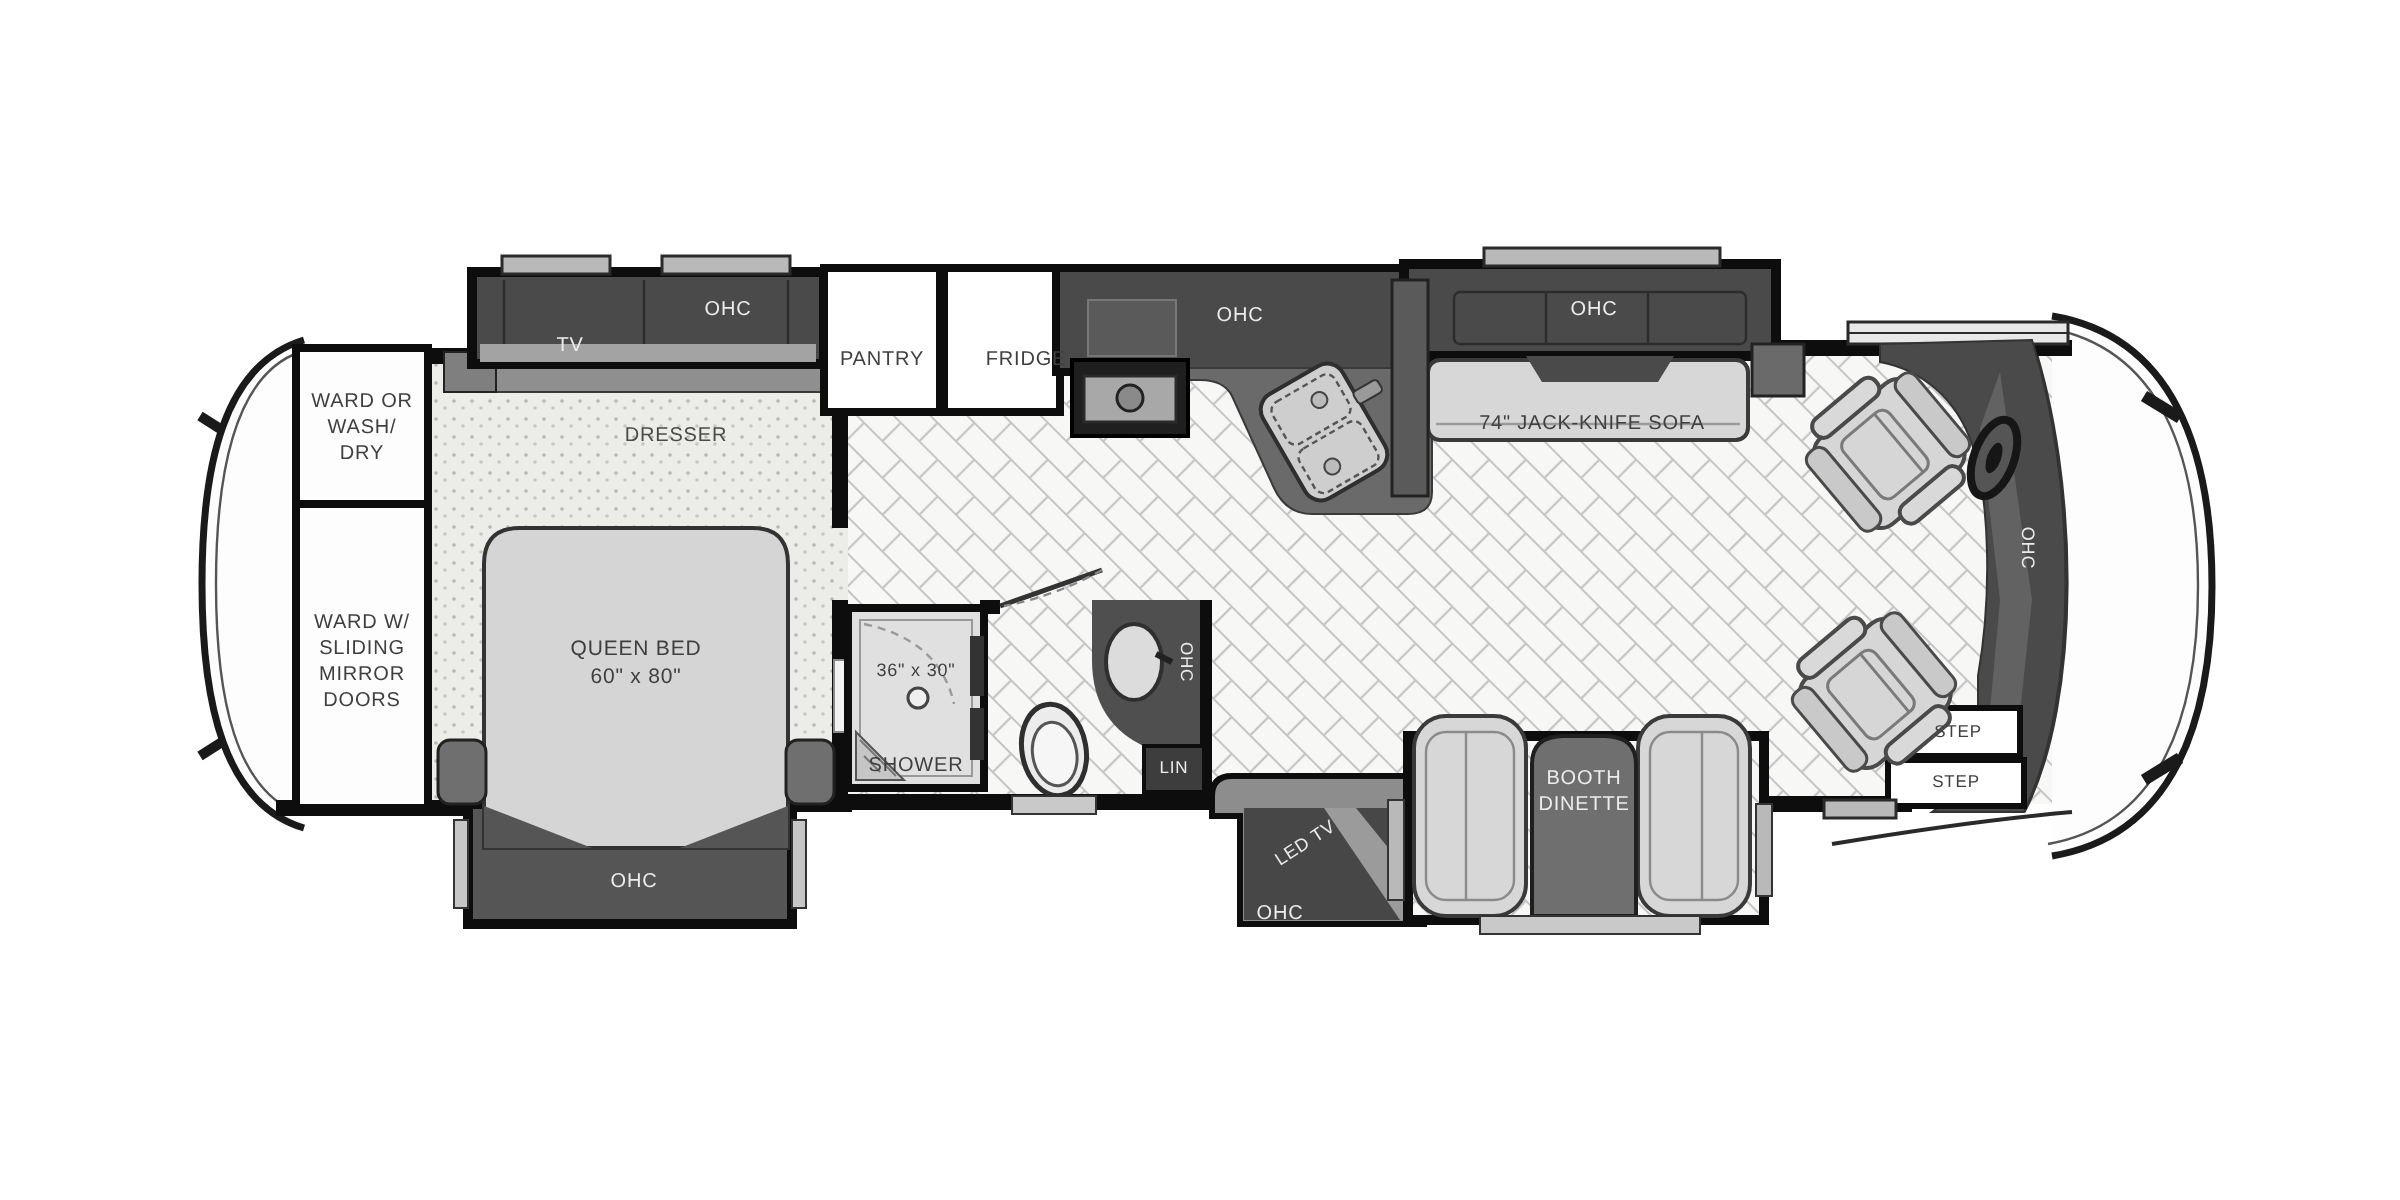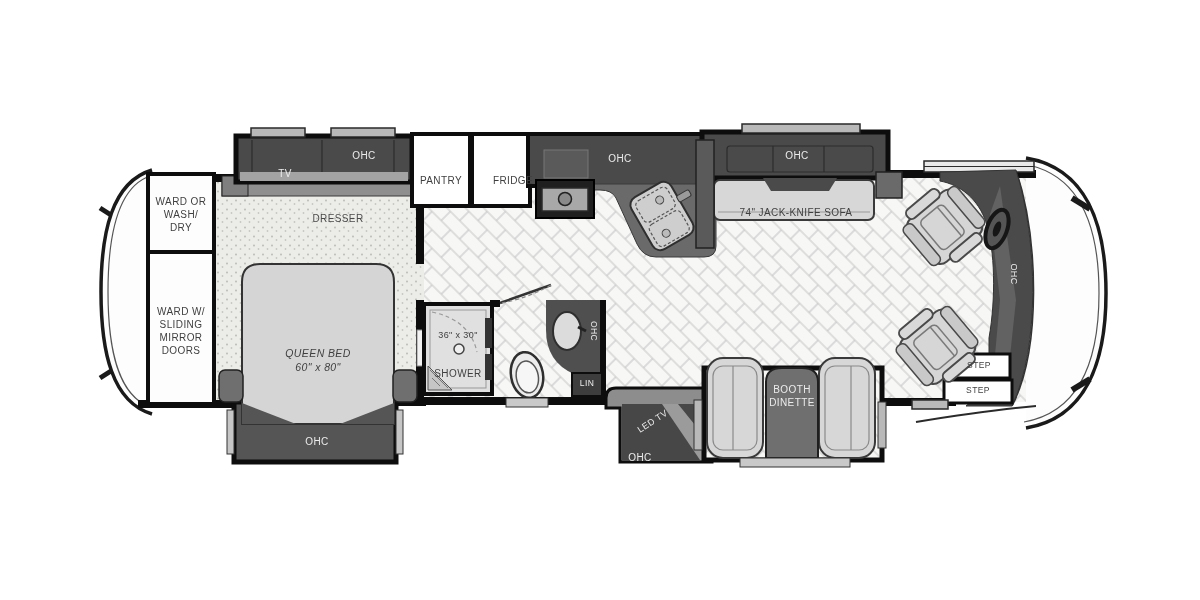--- a/index.html
+++ b/index.html
@@ -194,28 +194,28 @@
   <div class="lbl" style="left:181px;top:214px;">WARD OR
 WASH/
 DRY</div>
   <div class="lbl" style="left:181px;top:331px;">WARD W/
 SLIDING
 MIRROR
 DOORS</div>
   <div class="lbl light" style="left:285px;top:173px;">TV</div>
   <div class="lbl light" style="left:364px;top:155px;">OHC</div>
   <div class="lbl s95" style="left:322px;top:208px;color:#4a4a4a;padding-left:32px;">DRESSER</div>
-  <div class="lbl s105" style="left:318px;top:361px;font-style:italic;">QUEEN BED
+  <div class="lbl s105" style="left:318px;top:332px;">QUEEN BED
 60" x 80"</div>
   <div class="lbl light" style="left:317px;top:441px;">OHC</div>
   <div class="lbl s95" style="left:441px;top:170px;">PANTRY</div>
   <div class="lbl s95" style="left:501px;top:170px;padding-left:24px;">FRIDGE</div>
   <div class="lbl light" style="left:620px;top:158px;">OHC</div>
   <div class="lbl s9" style="left:458px;top:336px;">36" x 30"</div>
-  <div class="lbl s95" style="left:458px;top:363px;">SHOWER</div>
+  <div class="lbl s95" style="left:458px;top:373px;">SHOWER</div>
   <div class="lbl light v s85" style="left:593px;top:331px;">OHC</div>
   <div class="lbl light s85" style="left:587px;top:384px;">LIN</div>
   <div class="lbl light" style="left:797px;top:155px;">OHC</div>
   <div class="lbl s95" style="left:796px;top:202px;">74" JACK-KNIFE SOFA</div>
   <div class="lbl light diag s9" style="left:653px;top:422px;">LED TV</div>
   <div class="lbl light s95" style="left:640px;top:447px;">OHC</div>
   <div class="lbl light s95" style="left:792px;top:386px;">BOOTH
 DINETTE</div>
   <div class="lbl s85" style="left:979px;top:366px;">STEP</div>
   <div class="lbl s85" style="left:978px;top:391px;">STEP</div>

